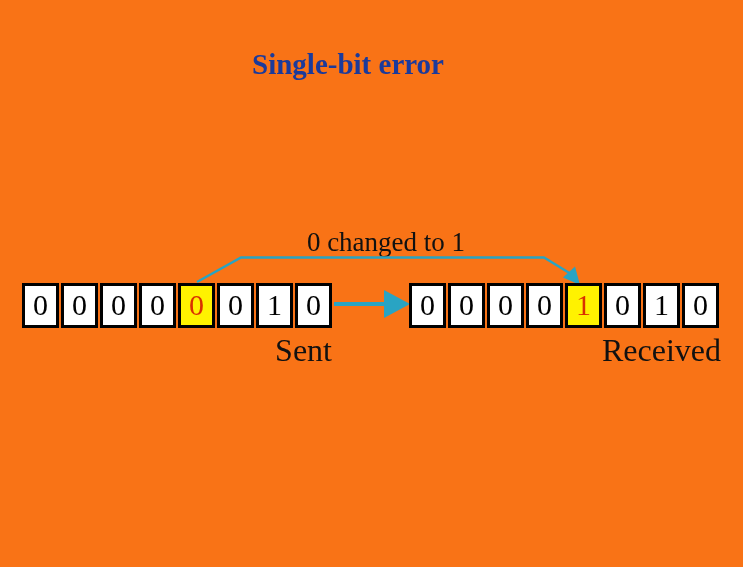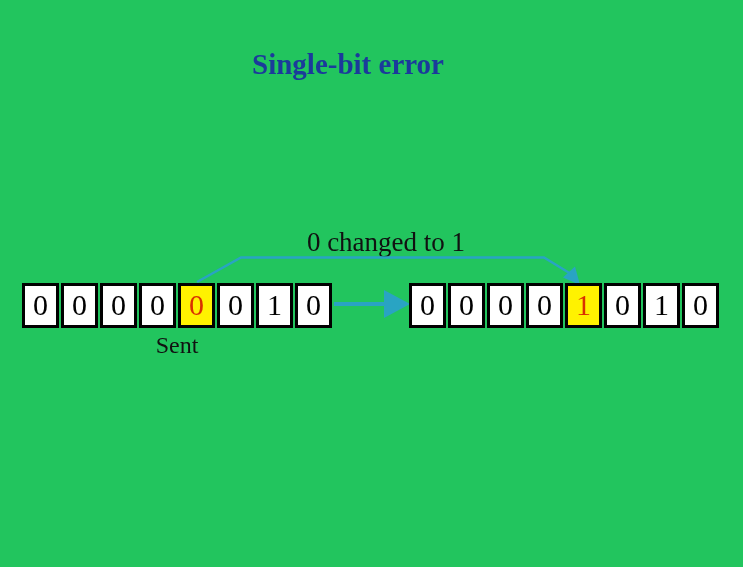--- a/index.html
+++ b/index.html
@@ -4,21 +4,21 @@
 <style>
   html, body {
     margin: 0;
     padding: 0;
     background: #ffffff;
   }
   #canvas {
     position: relative;
     width: 743px;
     height: 567px;
-    background: #22c55e;
+    background: #f97316;
     overflow: hidden;
     font-family: "Liberation Serif", "DejaVu Serif", serif;
   }
   .slide-title {
     position: absolute;
     left: 233px;
     top: 48px;
     width: 230px;
     font-size: 29px;
     font-weight: bold;
@@ -56,23 +56,23 @@
     line-height: 38px;
     text-align: center;
   }
   .bit-cell.highlight {
     background: var(--hl-bg, #fff200);
     color: var(--hl-text, #d93000);
   }
   .row-label {
     position: absolute;
     top: 332px;
-    font-size: 24px;
+    font-size: 32px;
     color: #111111;
-    text-align: center;
+    text-align: right;
     white-space: nowrap;
   }
   #sent-label { left: 22px; width: 310px; }
   #received-label { left: 409px; width: 312px; }
   #arrow-overlay {
     position: absolute;
     left: 0;
     top: 0;
     pointer-events: none;
   }
@@ -124,14 +124,15 @@
       <div class="bit-cell">0</div>
       <div class="bit-cell">0</div>
       <div class="bit-cell highlight">1</div>
       <div class="bit-cell">0</div>
       <div class="bit-cell">1</div>
       <div class="bit-cell">0</div>
     </div>
 
   <div id="sent-label" class="row-label">Sent</div>
 
+  <div id="received-label" class="row-label">Received</div>
 
 </div>
 
 </body></html>

